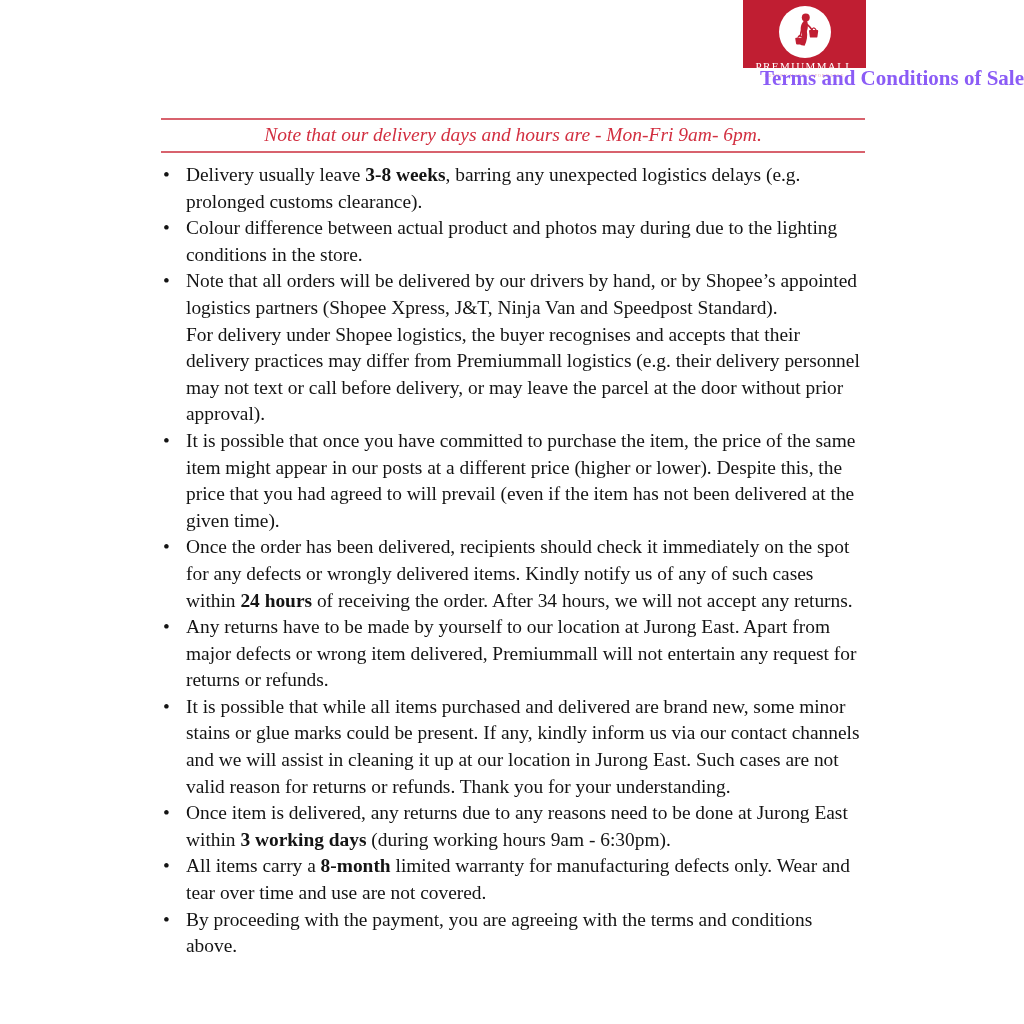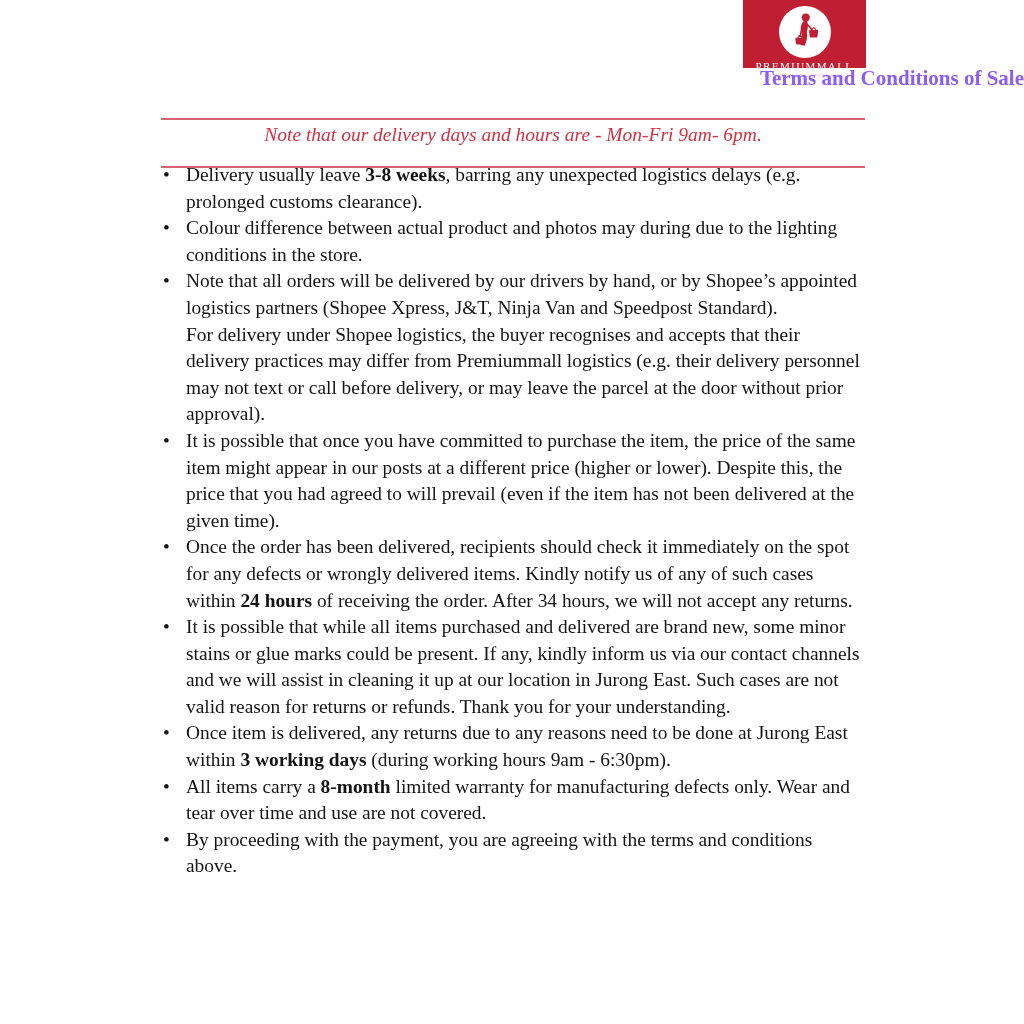--- a/index.html
+++ b/index.html
@@ -68,21 +68,21 @@
     color: #8b5cf6;
   }
   
   .note {
     position: absolute;
     top: 118px;
     left: 161px;
     width: 704px;
     border-top: 2px solid #D8626D;
     border-bottom: 2px solid #D8626D;
-    padding: 4px 0 20px 0;
+    padding: 4px 0 5px 0;
     text-align: center;
     font-style: italic;
     font-size: 19.5px;
     color: #D22F40;
   }
   
   .terms {
     position: absolute;
     top: 162px;
     left: 161px;
@@ -137,19 +137,20 @@
   <div class="note">
     <span>Note that our delivery days and hours are - Mon-Fri 9am- 6pm.</span>
   </div>
 
   <ul class="terms">
       <li><span>Delivery usually leave </span><b>3-8 weeks</b><span>, barring any unexpected logistics delays (e.g. prolonged customs clearance).</span></li>
       <li><span>Colour difference between actual product and photos may during due to the lighting conditions in the store.</span></li>
       <li><span>Note that all orders will be delivered by our drivers by hand, or by Shopee’s appointed logistics partners (Shopee Xpress, J&amp;T, Ninja Van and Speedpost Standard).</span><br><span>For delivery under Shopee logistics, the buyer recognises and accepts that their delivery practices may differ from Premiummall logistics (e.g. their delivery personnel may not text or call before delivery, or may leave the parcel at the door without prior approval).</span></li>
       <li><span>It is possible that once you have committed to purchase the item, the price of the same item might appear in our posts at a different price (higher or lower). Despite this, the price that you had agreed to will prevail (even if the item has not been delivered at the given time).</span></li>
       <li><span>Once the order has been delivered, recipients should check it immediately on the spot for any defects or wrongly delivered items. Kindly notify us of any of such cases within </span><b>24 hours</b><span> of receiving the order. After 34 hours, we will not accept any returns.</span></li>
+      <li><span>Any returns have to be made by yourself to our location at Jurong East. Apart from major defects or wrong item delivered, Premiummall will not entertain any request for returns or refunds.</span></li>
       <li><span>It is possible that while all items purchased and delivered are brand new, some minor stains or glue marks could be present. If any, kindly inform us via our contact channels and we will assist in cleaning it up at our location in Jurong East. Such cases are not valid reason for returns or refunds. Thank you for your understanding.</span></li>
       <li><span>Once item is delivered, any returns due to any reasons need to be done at Jurong East within </span><b>3 working days</b><span> (during working hours 9am - 6:30pm).</span></li>
       <li><span>All items carry a </span><b>8-month</b><span> limited warranty for manufacturing defects only. Wear and tear over time and use are not covered.</span></li>
       <li><span>By proceeding with the payment, you are agreeing with the terms and conditions above.</span></li>
     </ul>
 
 </div>
 
 </body></html>

